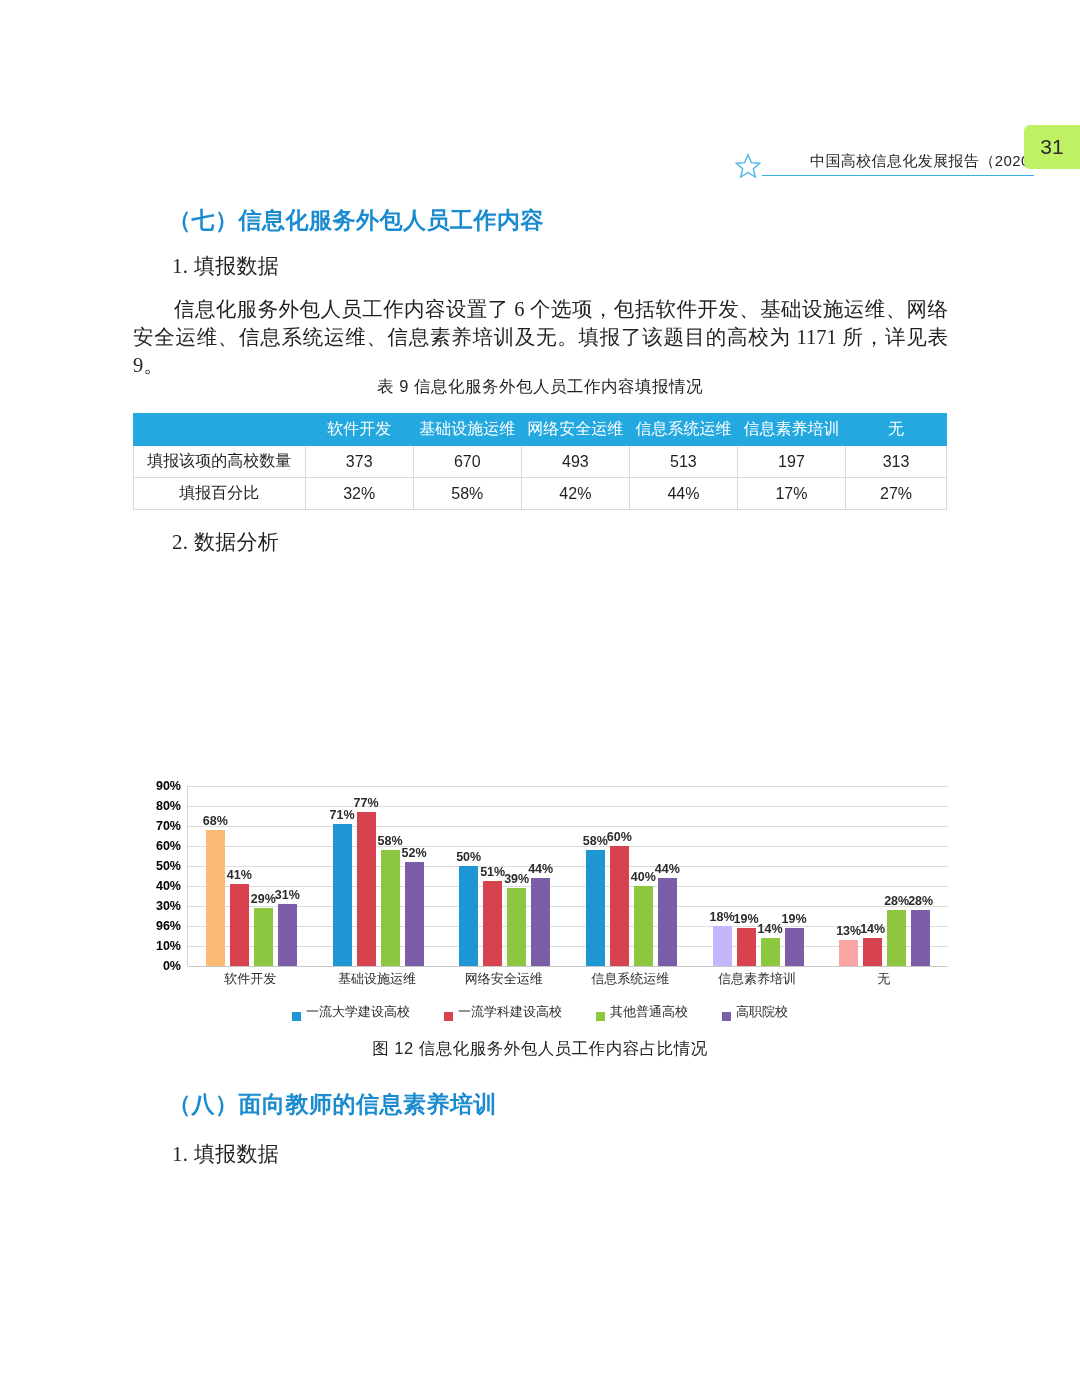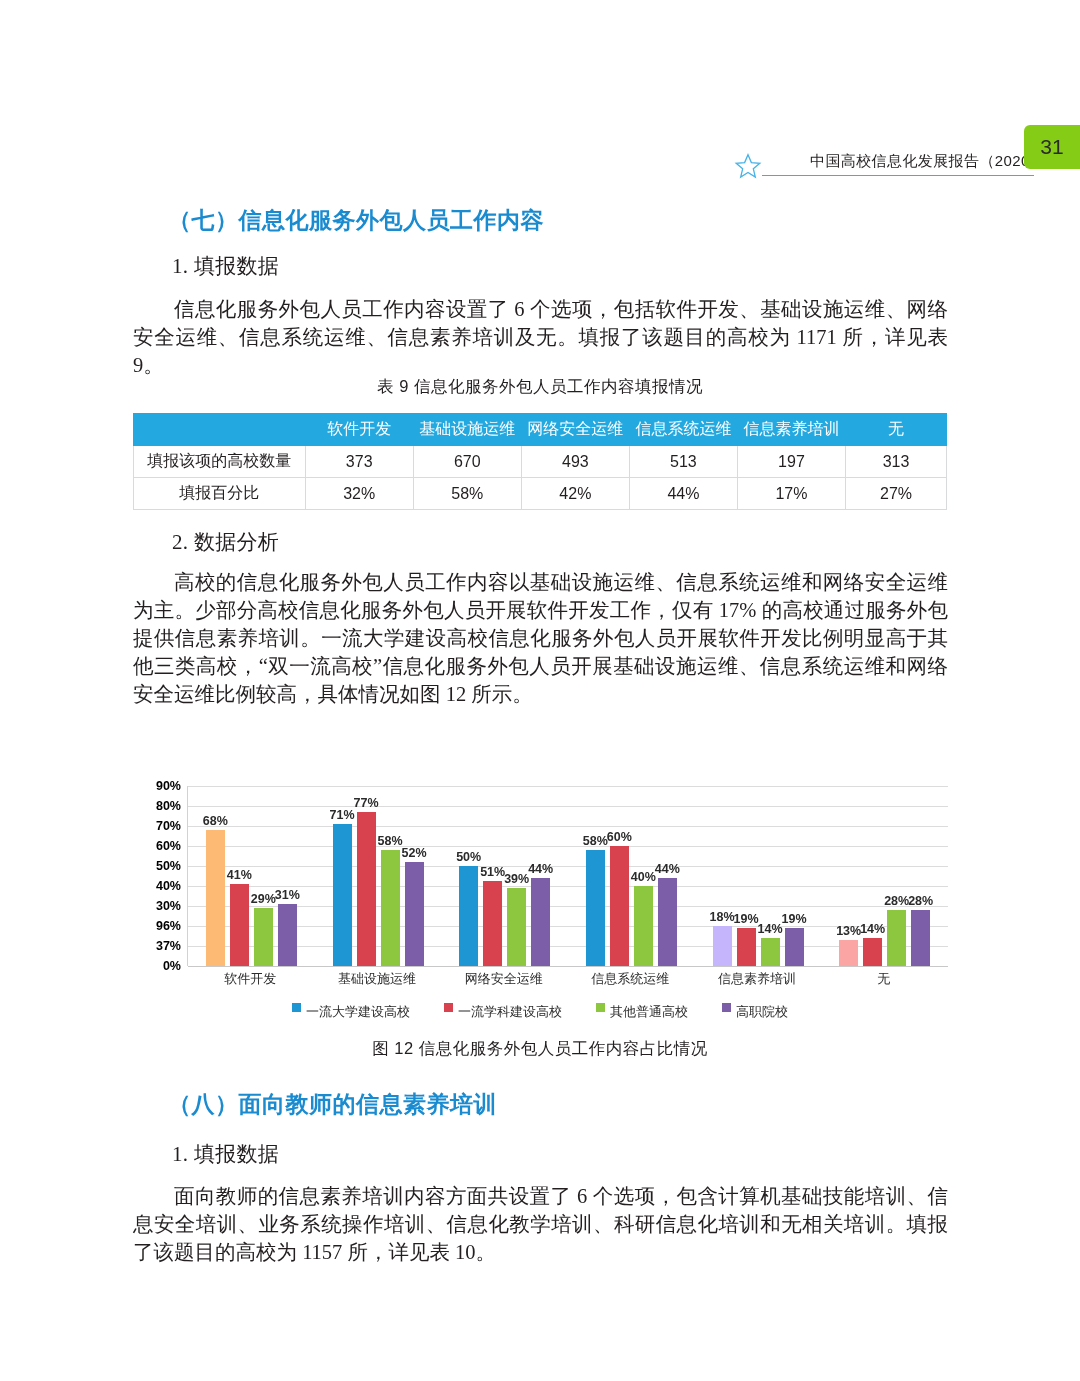--- a/index.html
+++ b/index.html
@@ -57,21 +57,21 @@
     letter-spacing: 0.4px;
     color: #231f20;
     white-space: nowrap;
   }
   .page-badge {
     position: absolute;
     left: 1024px;
     top: 125px;
     width: 56px;
     height: 44px;
-    background: #84cc16;
+    background: #bef264;
     border-top-left-radius: 6px;
     border-bottom-left-radius: 6px;
     display: flex;
     align-items: center;
     justify-content: center;
     font-family: "Liberation Sans", "DejaVu Sans", sans-serif;
     font-size: 21px;
     color: #2b2b2b;
   }
   .sec-heading {
@@ -225,21 +225,21 @@
     left: 133px;
     top: 1003px;
     width: 814px;
     display: flex;
     justify-content: center;
     gap: 34px;
     font-family: "Liberation Sans", "DejaVu Sans", sans-serif;
     font-size: 13px;
     color: #2b2b2b;
   }
-  .legend-item { display: flex; align-items: flex-start; gap: 5px; }
+  .legend-item { display: flex; align-items: flex-end; gap: 5px; }
   .legend-swatch { width: 9px; height: 9px; display: inline-block; }
 </style>
 </head>
 <body>
 
 <div class="page">
 
   <div class="header">
     <div class="header-rule"></div>
     <div class="star-icon">
@@ -295,21 +295,20 @@
           <td>42%</td>
           <td>44%</td>
           <td>17%</td>
           <td>27%</td>
         </tr>
       </tbody>
     </table>
   </div>
 
   <div class="sub-heading" style="top:528px;">2. 数据分析</div>
-  <div class="para" style="top:568px;">高校的信息化服务外包人员工作内容以基础设施运维、信息系统运维和网络安全运维为主。少部分高校信息化服务外包人员开展软件开发工作，仅有 17% 的高校通过服务外包提供信息素养培训。一流大学建设高校信息化服务外包人员开展软件开发比例明显高于其他三类高校，“双一流高校”信息化服务外包人员开展基础设施运维、信息系统运维和网络安全运维比例较高，具体情况如图 12 所示。</div>
 
   <div class="chart">
     <div class="chart-plot" id="plot">
         <div class="gridline base" style="top: 180px;"></div>
         <div class="gridline" style="top: 160px;"></div>
         <div class="gridline" style="top: 140px;"></div>
         <div class="gridline" style="top: 120px;"></div>
         <div class="gridline" style="top: 100px;"></div>
         <div class="gridline" style="top: 80px;"></div>
         <div class="gridline" style="top: 60px;"></div>
@@ -396,21 +395,21 @@
           <div class="bar" style="left: 48px; height: 56px; background: rgb(141, 198, 63);">
             <span class="vlabel">28%</span>
           </div>
           <div class="bar" style="left: 72px; height: 56px; background: rgb(123, 94, 167);">
             <span class="vlabel">28%</span>
           </div>
         </div>
       </div>
     <div id="yticks">
         <div class="ytick" style="top: 180px;">0%</div>
-        <div class="ytick" style="top: 160px;">37%</div>
+        <div class="ytick" style="top: 160px;">10%</div>
         <div class="ytick" style="top: 140px;">96%</div>
         <div class="ytick" style="top: 120px;">30%</div>
         <div class="ytick" style="top: 100px;">40%</div>
         <div class="ytick" style="top: 80px;">50%</div>
         <div class="ytick" style="top: 60px;">60%</div>
         <div class="ytick" style="top: 40px;">70%</div>
         <div class="ytick" style="top: 20px;">80%</div>
         <div class="ytick" style="top: 0px;">90%</div>
       </div>
     <div id="xlabels">
@@ -437,15 +436,14 @@
       </div>
       <div class="legend-item">
         <span class="legend-swatch" style="background: rgb(123, 94, 167);"></span>
         <span>高职院校</span>
       </div>
     </div>
   <div class="caption" style="top:1038px;">图 12  信息化服务外包人员工作内容占比情况</div>
 
   <div class="sec-heading" style="top:1089px;">（八）面向教师的信息素养培训</div>
   <div class="sub-heading" style="top:1140px;">1. 填报数据</div>
-  <div class="para" style="top:1182px;">面向教师的信息素养培训内容方面共设置了 6 个选项，包含计算机基础技能培训、信息安全培训、业务系统操作培训、信息化教学培训、科研信息化培训和无相关培训。填报了该题目的高校为 1157 所，详见表 10。</div>
 
 </div>
 
 </body></html>

